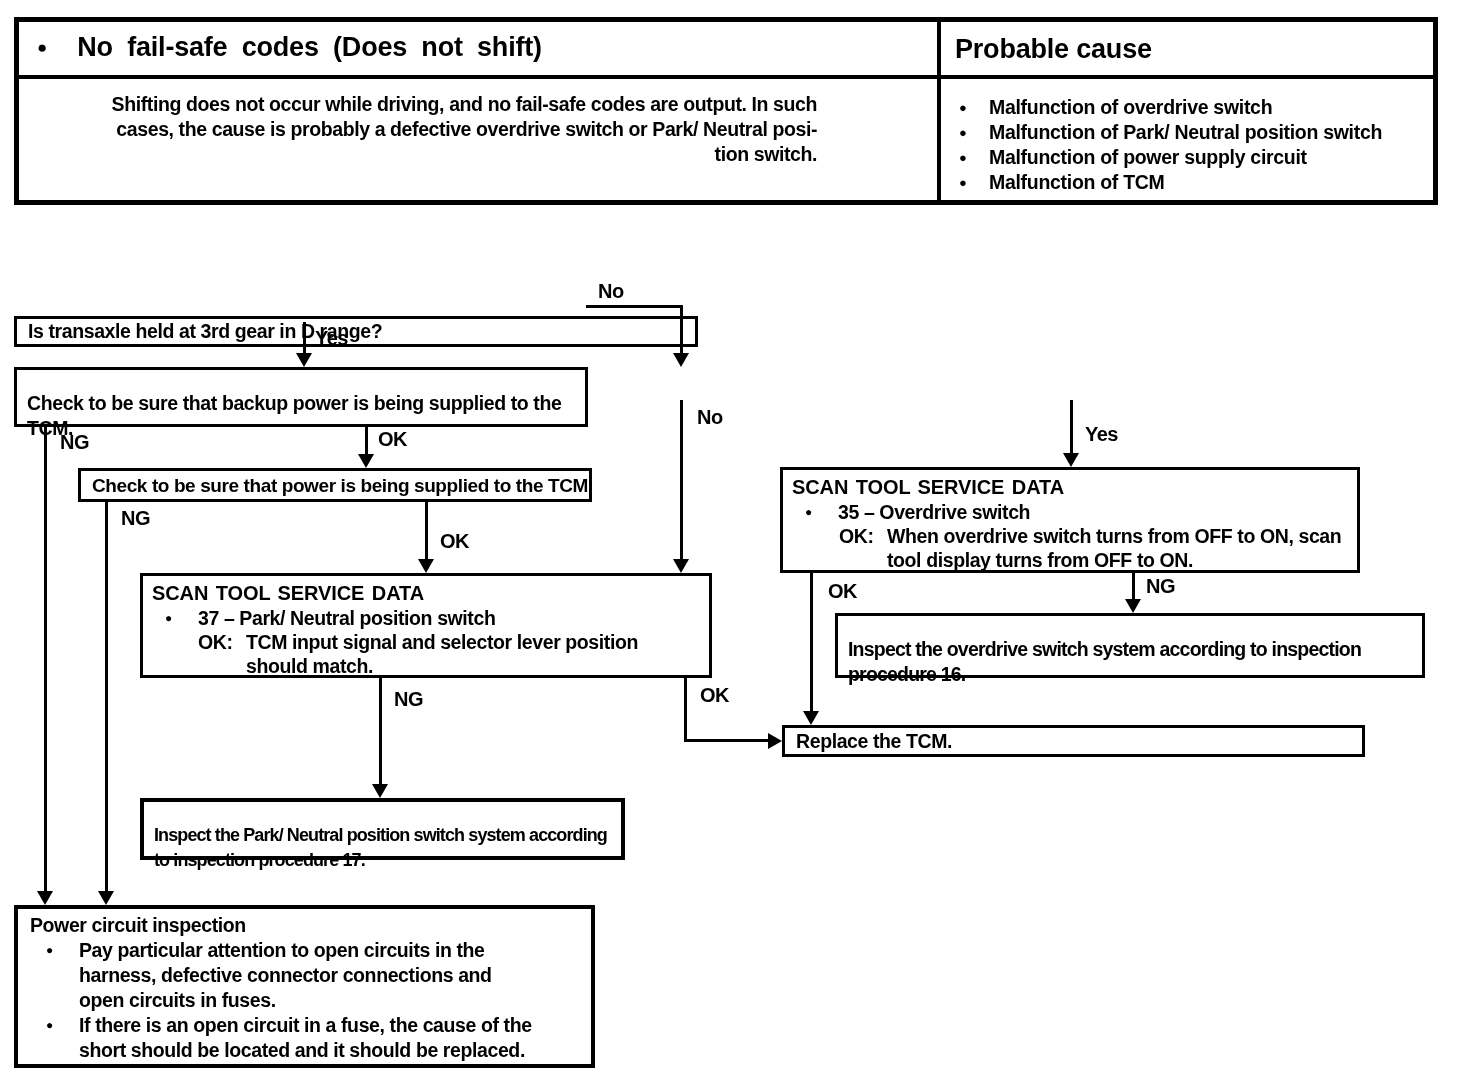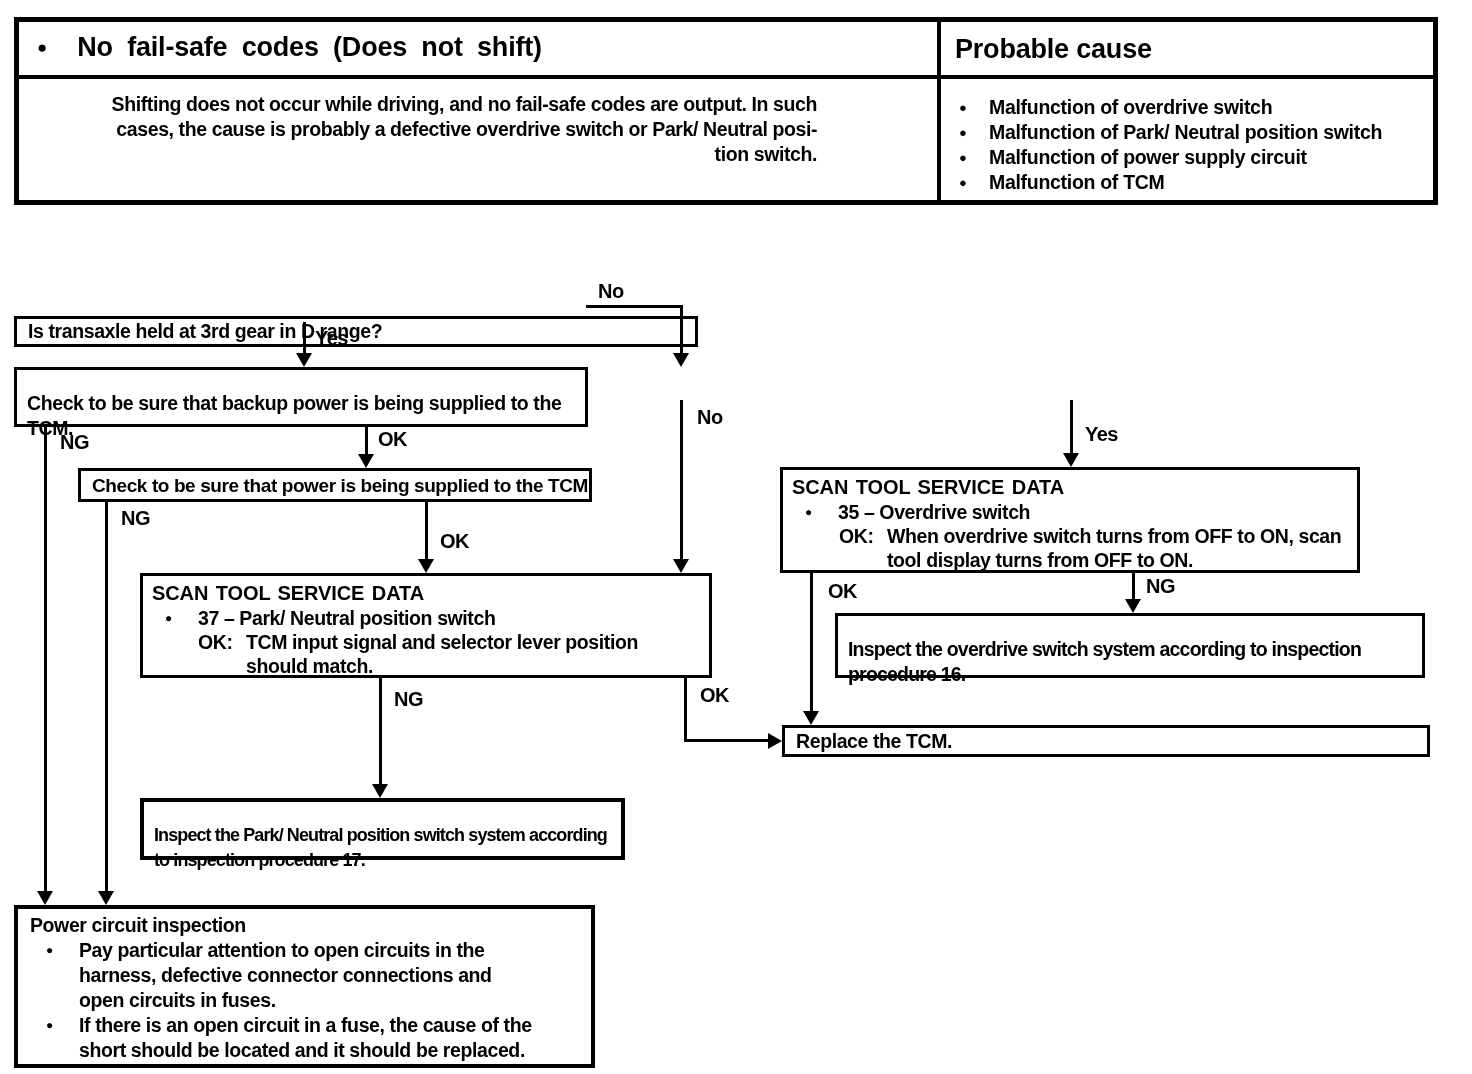--- a/index.html
+++ b/index.html
@@ -115,21 +115,21 @@
     <div class="ok-row scan-row" style="margin-left:56px; width:510px;">
       <span class="ok-lab">OK:</span>
       <span style="width:455px;">When overdrive switch turns from OFF to ON, scan tool display turns from OFF to ON.</span>
     </div>
   </div>
 
   <div class="box" style="left:835px; top:613px; width:590px; height:65px;">
     <div class="pad" style="letter-spacing:-0.8px;">Inspect the overdrive switch system according to inspection procedure 16.</div>
   </div>
 
-  <div class="box oneline" style="left:782px; top:725px; width:648px; height:32px;">
+  <div class="box oneline" style="left:782px; top:725px; width:583px; height:32px;">
     <span>Replace the TCM.</span>
   </div>
 
   <div class="box thick" style="left:140px; top:798px; width:485px; height:62px; font-size:18px;">
     <div class="pad" style="letter-spacing:-0.9px;">Inspect the Park/ Neutral position switch system according to inspection procedure 17.</div>
   </div>
 
   <div class="box thick" style="left:14px; top:905px; width:581px; height:163px; line-height:25px;">
     <div style="padding:4px 0 0 12px;">Power circuit inspection</div>
     <div class="scan-item" style="padding-left:28px; width:520px;">

